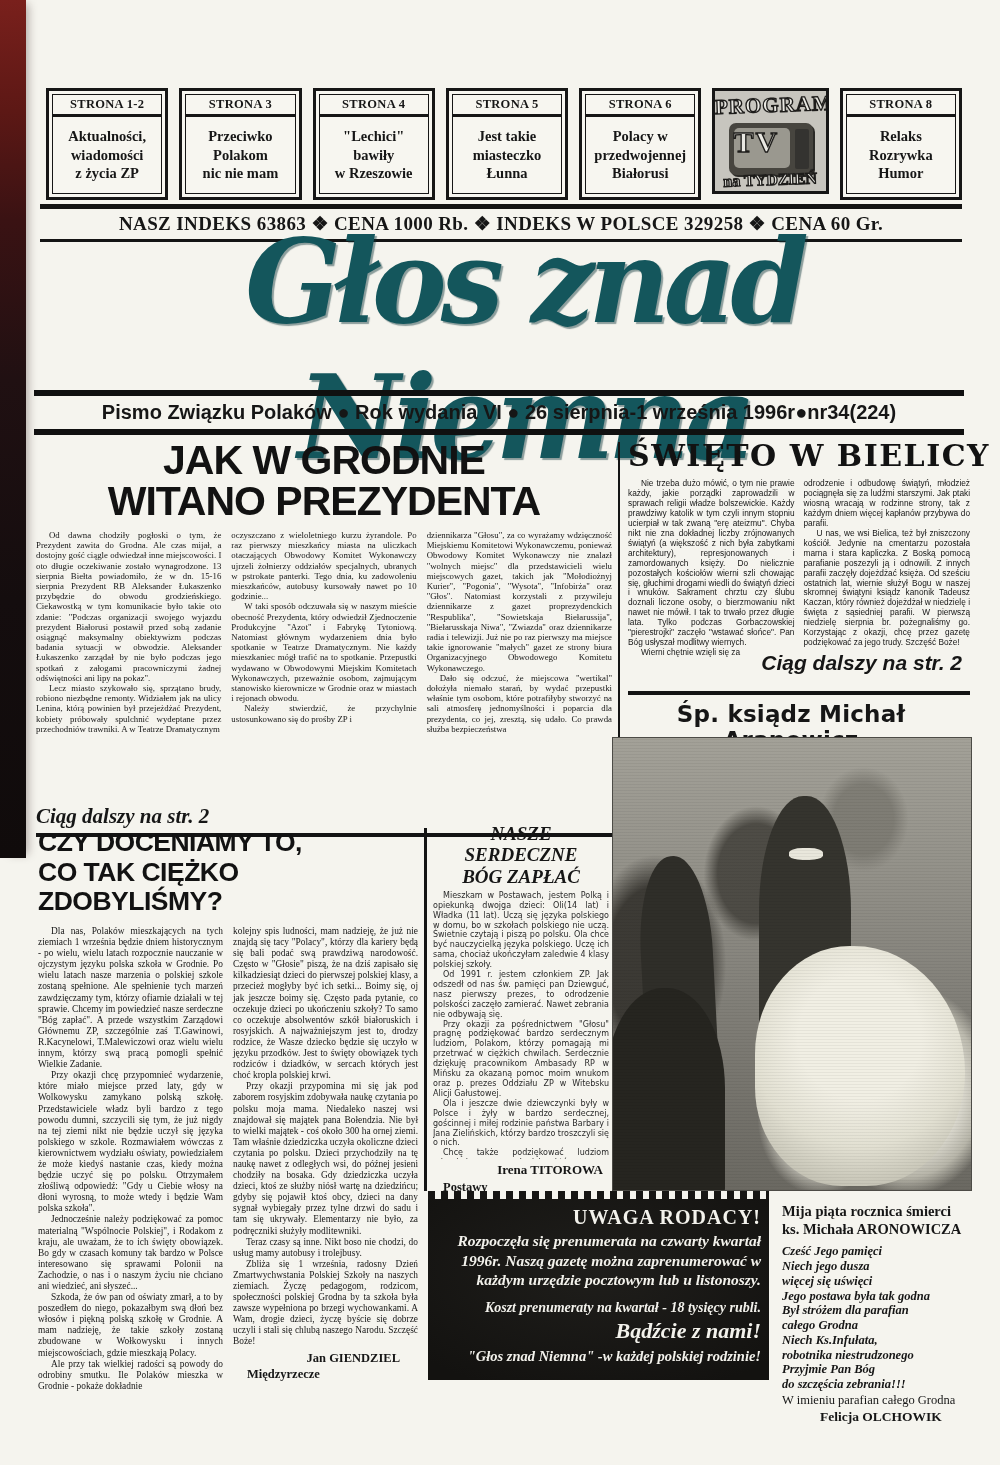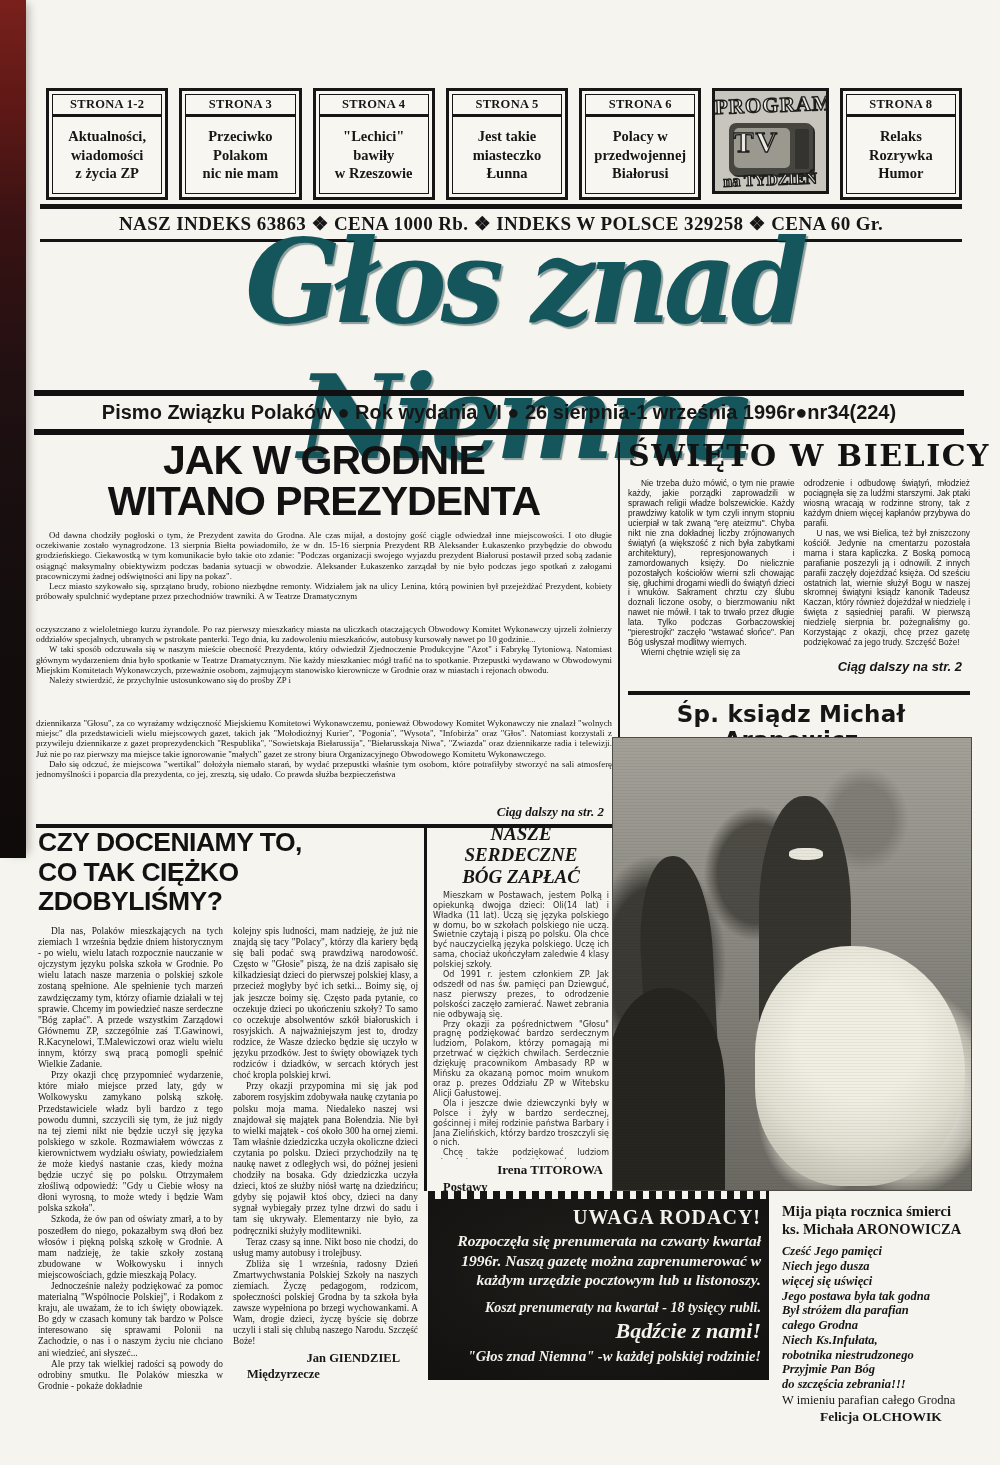--- a/index.html
+++ b/index.html
@@ -34,25 +34,25 @@
   .masthead-text{font-family:"DejaVu Serif",serif;font-style:italic;font-weight:bold;font-size:112px;
     letter-spacing:-6px;color:#14565c;text-shadow:2px 2px 1px rgba(10,50,55,.45);display:inline-block;transform:scaleY(1.04);}
   
   .dateline{position:absolute;left:34px;top:390px;width:930px;border-top:6px solid #101010;border-bottom:6px solid #101010;
     padding:5px 0;text-align:center;font-family:"Liberation Sans",sans-serif;font-weight:bold;font-size:20px;}
   
   .main{position:absolute;left:36px;top:440px;width:576px;border-bottom:4px solid #141414;padding-bottom:4px;}
   .main h1{margin:0;text-align:center;font-family:"Liberation Sans",sans-serif;font-weight:bold;
     font-size:41px;line-height:1.0;letter-spacing:-1px;color:#121212;}
   .cols3{display:flex;gap:10px;margin-top:8px;height:272px;overflow:hidden;
-    font-size:8.8px;line-height:1.16;text-align:justify;flex-direction:column;}
+    font-size:8.8px;line-height:1.16;text-align:justify;}
   .cols3 .col{flex:1;}
   .page p{margin:0;text-indent:13px;}
   .page p.noind{text-indent:0;}
-  .continued{text-align:right;font-style:italic;font-weight:bold;font-size:13px;padding-right:8px;margin-top:2px;}
+  .continued{text-align:left;font-style:italic;font-weight:bold;font-size:21px;padding-right:8px;margin-top:2px;}
   .divider-v1{position:absolute;left:618px;top:442px;width:2px;height:374px;background:#141414;}
   
   .swieto{position:absolute;left:628px;top:438px;width:342px;border-bottom:4px solid #141414;padding-bottom:12px;}
   .swieto h2{margin:0 0 6px;font-family:"DejaVu Serif",serif;font-weight:bold;font-size:30px;
     letter-spacing:1.5px;white-space:nowrap;color:#121212;}
   .swieto-cols{display:flex;gap:9px;height:200px;overflow:hidden;
     font-family:"Liberation Sans",sans-serif;font-size:8.3px;line-height:1.2;text-align:justify;position:relative;}
   .swieto-cols .col{flex:1;}
   .swieto .continued{position:absolute;right:0;bottom:4px;background:#f5f4ee;padding-left:10px;margin:0;}
   .swieto{position:absolute;} 
@@ -237,22 +237,22 @@
 
   <section class="czy">
     <h2>
       <div>CZY DOCENIAMY TO,</div>
       <div>CO TAK CIĘŻKO ZDOBYLIŚMY?</div>
     </h2>
     <div class="czy-cols">
       <div class="col">
         <p>Dla nas, Polaków mieszkających na tych ziemiach 1 września będzie dniem historycznym - po wielu, wielu latach rozpocznie nauczanie w ojczystym języku polska szkoła w Grodnie. Po wielu latach nasze marzenia o polskiej szkole zostaną spełnione. Ale spełnienie tych marzeń zawdzięczamy tym, którzy ofiarnie działali w tej sprawie. Chcemy im powiedzieć nasze serdeczne "Bóg zapłać". A przede wszystkim Zarządowi Głównemu ZP, szczególnie zaś T.Gawinowi, R.Kacynelowi, T.Malewiczowi oraz wielu wielu innym, którzy swą pracą pomogli spełnić Wielkie Zadanie.</p>
         <p>Przy okazji chcę przypomnieć wydarzenie, które miało miejsce przed laty, gdy w Wolkowysku zamykano polską szkołę. Przedstawiciele władz byli bardzo z tego powodu dumni, szczycili się tym, że już nigdy na tej ziemi nikt nie będzie uczył się języka polskiego w szkole. Rozmawiałem wówczas z kierownictwem wydziału oświaty, powiedziałem że może kiedyś nastanie czas, kiedy można będzie uczyć się po polsku. Otrzymałem złośliwą odpowiedź: "Gdy u Ciebie włosy na dłoni wyrosną, to może wtedy i będzie Wam polska szkoła".</p>
+        <p>Jednocześnie należy podziękować za pomoc materialną "Wspólnocie Polskiej", i Rodakom z kraju, ale uważam, że to ich święty obowiązek. Bo gdy w czasach komuny tak bardzo w Polsce interesowano się sprawami Polonii na Zachodzie, o nas i o naszym życiu nie chciano ani wiedzieć, ani słyszeć...</p>
         <p>Szkoda, że ów pan od oświaty zmarł, a to by poszedłem do niego, pokazałbym swą dłoń bez włosów i piękną polską szkołę w Grodnie. A mam nadzieję, że takie szkoły zostaną zbudowane w Wołkowysku i innych miejscowościach, gdzie mieszkają Polacy.</p>
-        <p>Jednocześnie należy podziękować za pomoc materialną "Wspólnocie Polskiej", i Rodakom z kraju, ale uważam, że to ich święty obowiązek. Bo gdy w czasach komuny tak bardzo w Polsce interesowano się sprawami Polonii na Zachodzie, o nas i o naszym życiu nie chciano ani wiedzieć, ani słyszeć...</p>
         <p>Ale przy tak wielkiej radości są powody do odrobiny smutku. Ile Polaków mieszka w Grodnie - pokaże dokładnie</p>
       </div>
       <div class="col">
         <p class="noind">kolejny spis ludności, mam nadzieję, że już nie znajdą się tacy "Polacy", którzy dla kariery będą się bali podać swą prawdziwą narodowość. Często w "Głosie" piszą, że na dziś zapisało się kilkadziesiąt dzieci do pierwszej polskiej klasy, a przecież mogłyby być ich setki... Boimy się, oj jak jeszcze boimy się. Często pada pytanie, co oczekuje dzieci po ukończeniu szkoły? To samo co oczekuje absolwentów szkół białoruskich i rosyjskich. A najważniejszym jest to, drodzy rodzice, że Wasze dziecko będzie się uczyło w języku przodków. Jest to święty obowiązek tych rodziców i dziadków, w sercach których jest choć kropla polskiej krwi.</p>
         <p>Przy okazji przypomina mi się jak pod zaborem rosyjskim zdobywała naukę czytania po polsku moja mama. Niedaleko naszej wsi znajdował się majątek pana Bołendzia. Nie był to wielki majątek - coś około 300 ha ornej ziemi. Tam właśnie dziedziczka uczyła okoliczne dzieci czytania po polsku. Dzieci przychodziły na tę naukę nawet z odległych wsi, do późnej jesieni chodziły na bosaka. Gdy dziedziczka uczyła dzieci, ktoś ze służby niósł wartę na dziedzińcu; gdyby się pojawił ktoś obcy, dzieci na dany sygnał wybiegały przez tylne drzwi do sadu i tam się ukrywały. Elementarzy nie było, za podręczniki służyły modlitewniki.</p>
         <p>Teraz czasy są inne. Nikt boso nie chodzi, do usług mamy autobusy i trolejbusy.</p>
         <p>Zbliża się 1 września, radosny Dzień Zmartwychwstania Polskiej Szkoły na naszych ziemiach. Życzę pedagogom, rodzicom, społeczności polskiej Grodna by ta szkoła była zawsze wypełniona po brzegi wychowankami. A Wam, drogie dzieci, życzę byście się dobrze uczyli i stali się chlubą naszego Narodu. Szczęść Boże!</p>
         <div class="sig-right">Jan GIENDZIEL</div>
         <div class="sig-left">Międzyrzecze</div>
       </div>

